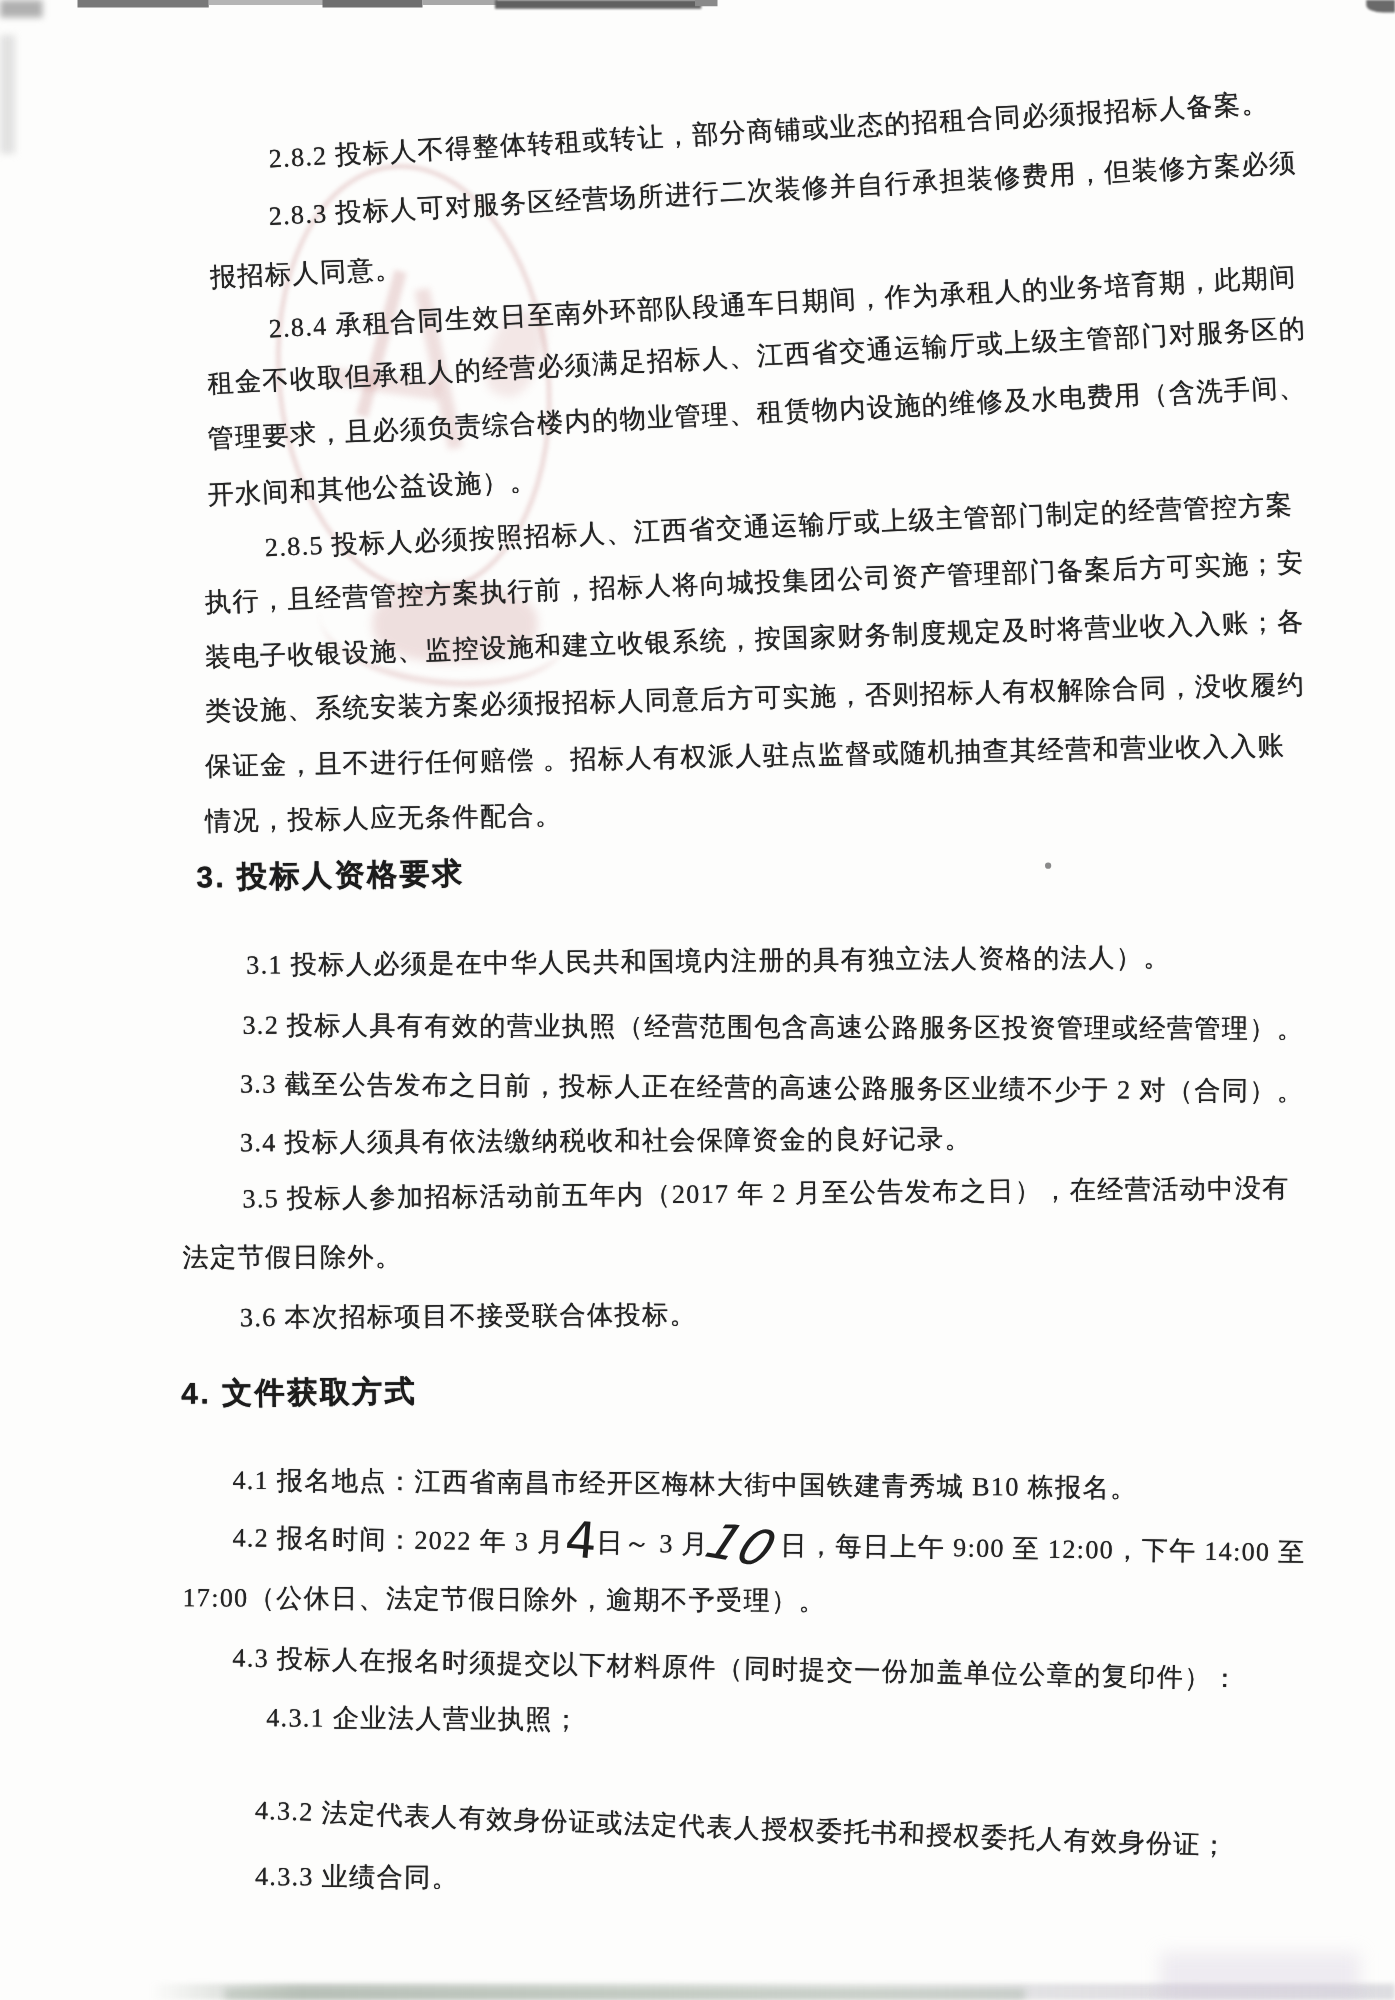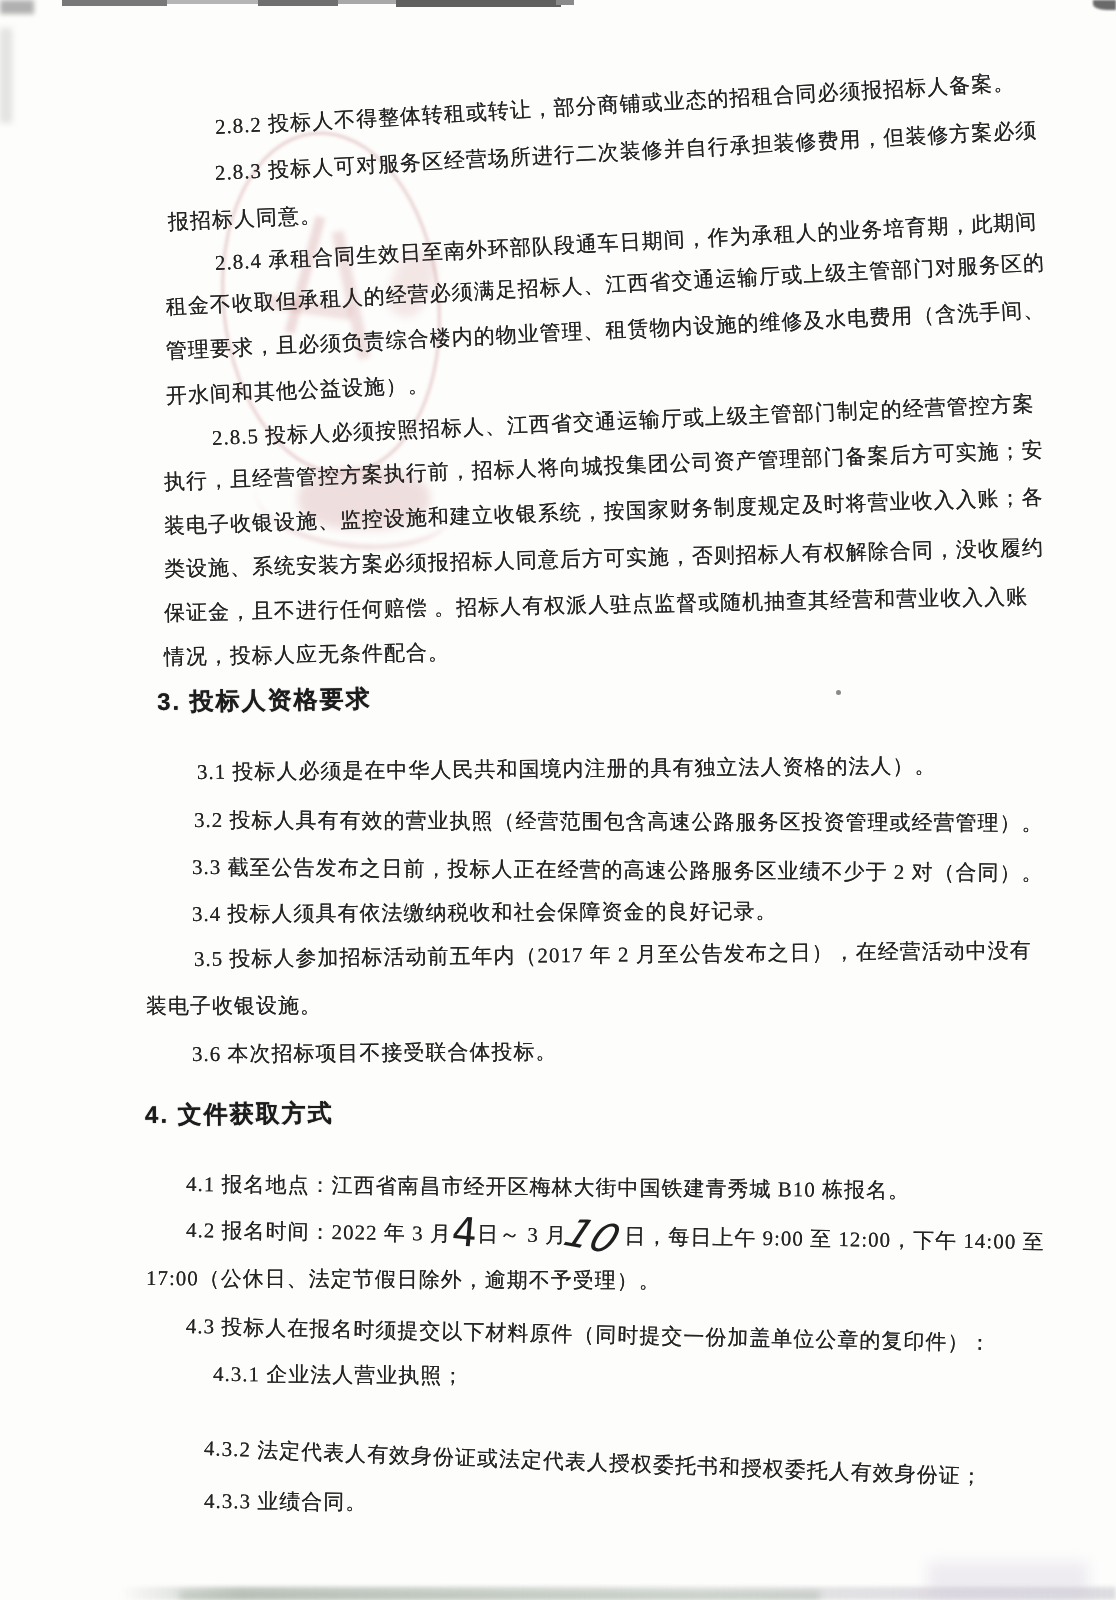--- a/index.html
+++ b/index.html
@@ -168,21 +168,21 @@
     <div class="ln l11">类设施、系统安装方案必须报招标人同意后方可实施，否则招标人有权解除合同，没收履约</div>
     <div class="ln l12">保证金，且不进行任何赔偿 。招标人有权派人驻点监督或随机抽查其经营和营业收入入账</div>
     <div class="ln l13">情况，投标人应无条件配合。</div>
 
     <div class="hd h3">3. 投标人资格要求</div>
     <div class="ln l14">3.1 投标人必须是在中华人民共和国境内注册的具有独立法人资格的法人）。</div>
     <div class="ln l15">3.2 投标人具有有效的营业执照（经营范围包含高速公路服务区投资管理或经营管理）。</div>
     <div class="ln l16">3.3 截至公告发布之日前，投标人正在经营的高速公路服务区业绩不少于 2 对（合同）。</div>
     <div class="ln l17">3.4 投标人须具有依法缴纳税收和社会保障资金的良好记录。</div>
     <div class="ln l18">3.5 投标人参加招标活动前五年内（2017 年 2 月至公告发布之日），在经营活动中没有</div>
-    <div class="ln l19">装电子收银设施。</div>
+    <div class="ln l19">法定节假日除外。</div>
     <div class="ln l20">3.6 本次招标项目不接受联合体投标。</div>
 
     <div class="hd h4">4. 文件获取方式</div>
     <div class="ln l21">4.1 报名地点：江西省南昌市经开区梅林大街中国铁建青秀城 B10 栋报名。</div>
     <div class="ln l22"><span>4.2 报名时间：2022 年 3 月</span><span class="hand hand-a">4</span><span>日～ 3 月</span><span class="hand hand-b">10</span><span> 日，每日上午 9:00 至 12:00，下午 14:00 至</span></div>
     <div class="ln l23">17:00（公休日、法定节假日除外，逾期不予受理）。</div>
     <div class="ln l24">4.3 投标人在报名时须提交以下材料原件（同时提交一份加盖单位公章的复印件）：</div>
     <div class="ln l25">4.3.1 企业法人营业执照；</div>
     <div class="ln l26">4.3.2 法定代表人有效身份证或法定代表人授权委托书和授权委托人有效身份证；</div>
     <div class="ln l27">4.3.3 业绩合同。</div>

